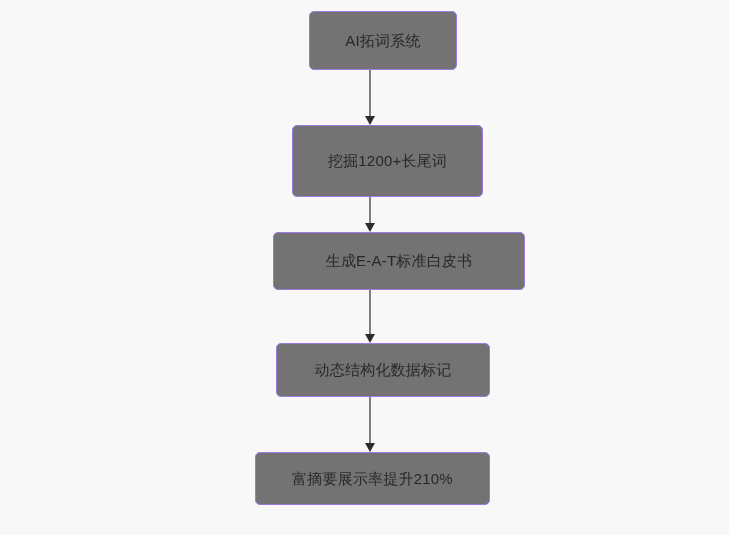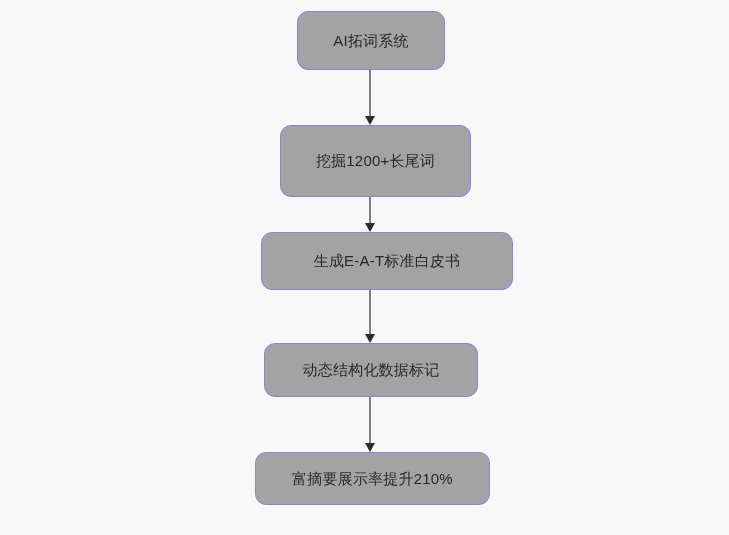--- a/index.html
+++ b/index.html
@@ -17,26 +17,27 @@
   #flowchart {
     position: absolute;
     left: 0;
     top: 0;
     width: 729px;
     height: 535px;
   }
   .node {
     position: absolute;
     box-sizing: border-box;
-    background: #a3a3a3;
+    background: #737373;
     border: 1.6px solid #9a7ae0;
-    border-radius: 11px;
+    border-radius: 5px;
     display: flex;
     align-items: center;
     justify-content: center;
+    margin-left: 12px;
   }
   .node-label {
     color: #26282b;
     font-size: 15px;
     line-height: 1.2;
     letter-spacing: 0.2px;
     white-space: nowrap;
     text-align: center;
   }
   .edge {
@@ -56,21 +57,21 @@
     border-left: 5.5px solid transparent;
     border-right: 5.5px solid transparent;
     border-top: 9px solid #2c2c2c;
   }
 
   
   #node-0 { left: 297px; top: 11px;  width: 148px; height: 59px; }
   #node-1 { left: 280px; top: 125px; width: 191px; height: 72px; }
   #node-2 { left: 261px; top: 232px; width: 252px; height: 58px; }
   #node-3 { left: 264px; top: 343px; width: 214px; height: 54px; }
-  #node-4 { left: 255px; top: 452px; width: 235px; height: 53px; }
+  #node-4 { left: 243px; top: 452px; width: 235px; height: 53px; }
 
   
   #edge-0 { left: 369px; top: 70px;  height: 55px; }
   #edge-1 { left: 369px; top: 182px; height: 50px; }
   #edge-2 { left: 369px; top: 290px; height: 53px; }
   #edge-3 { left: 369px; top: 397px; height: 55px; }
 
   #edge-0 .edge-line { height: 46px; }
   #edge-1 .edge-line { height: 41px; }
   #edge-2 .edge-line { height: 44px; }

